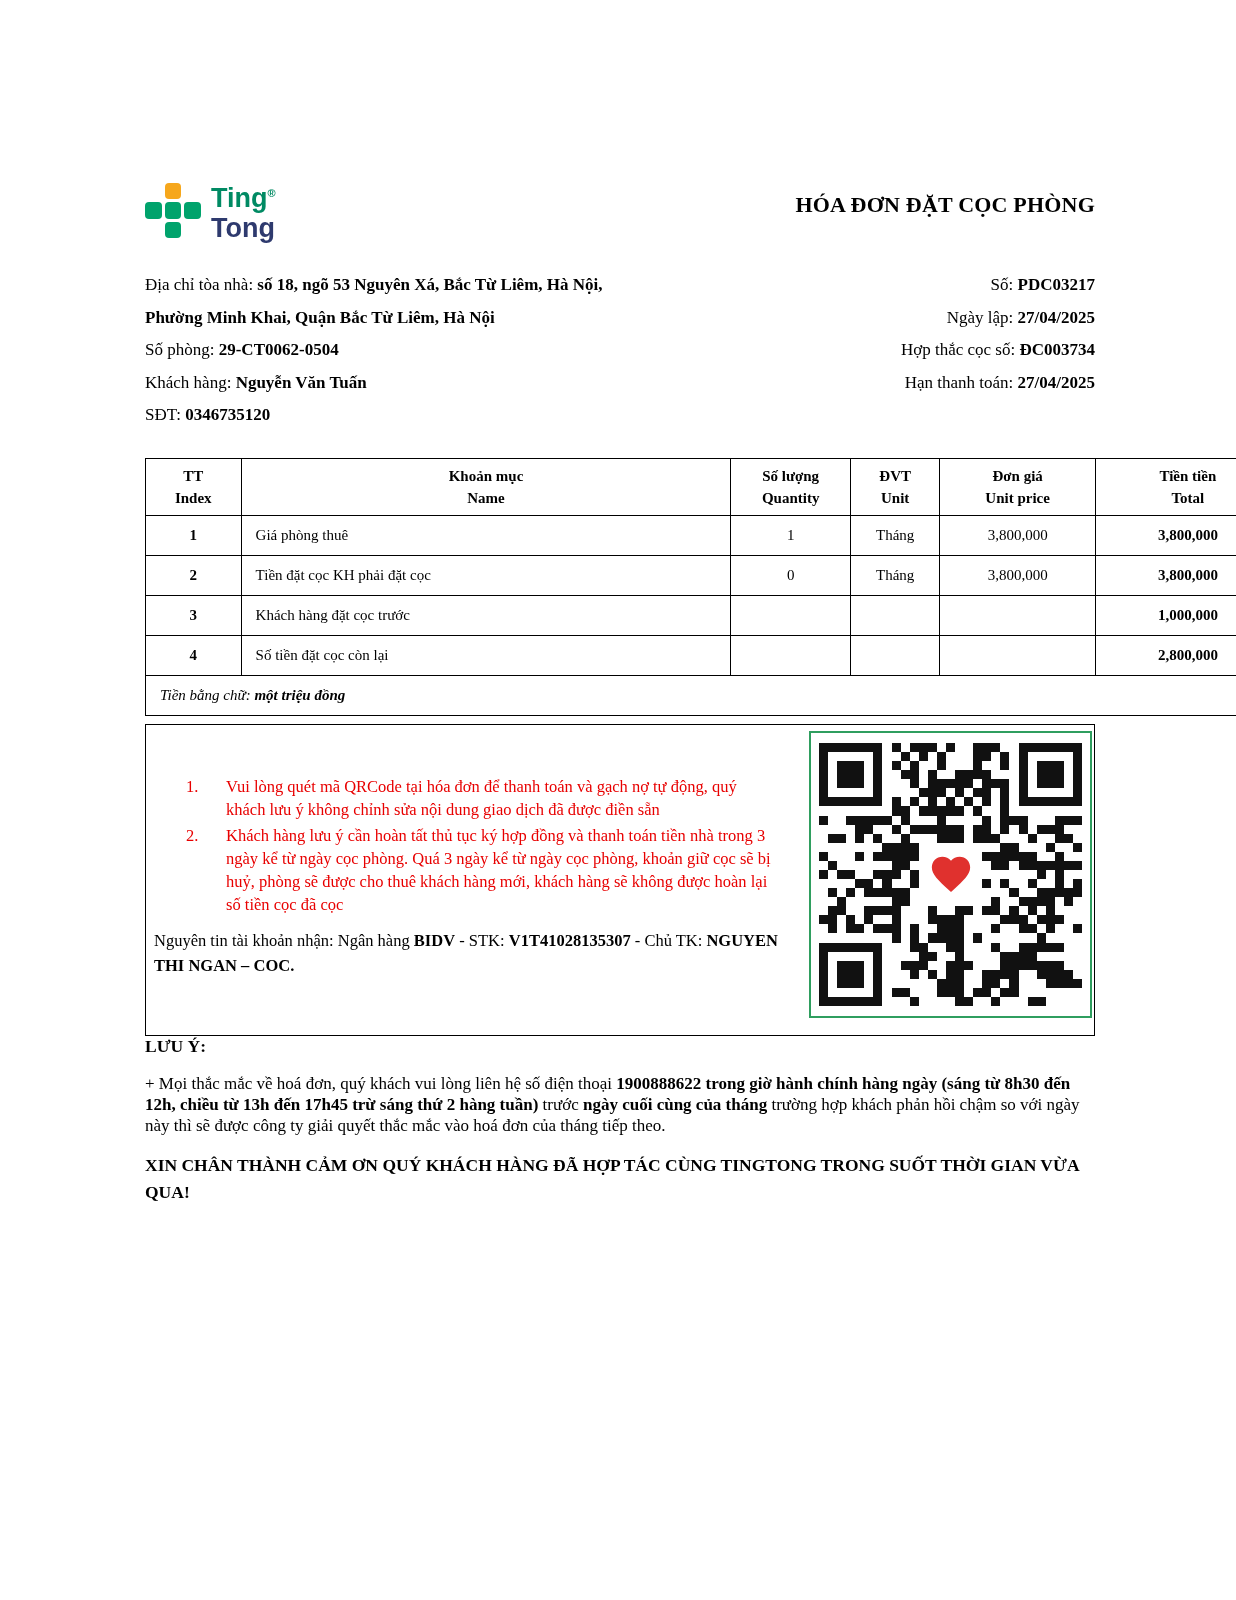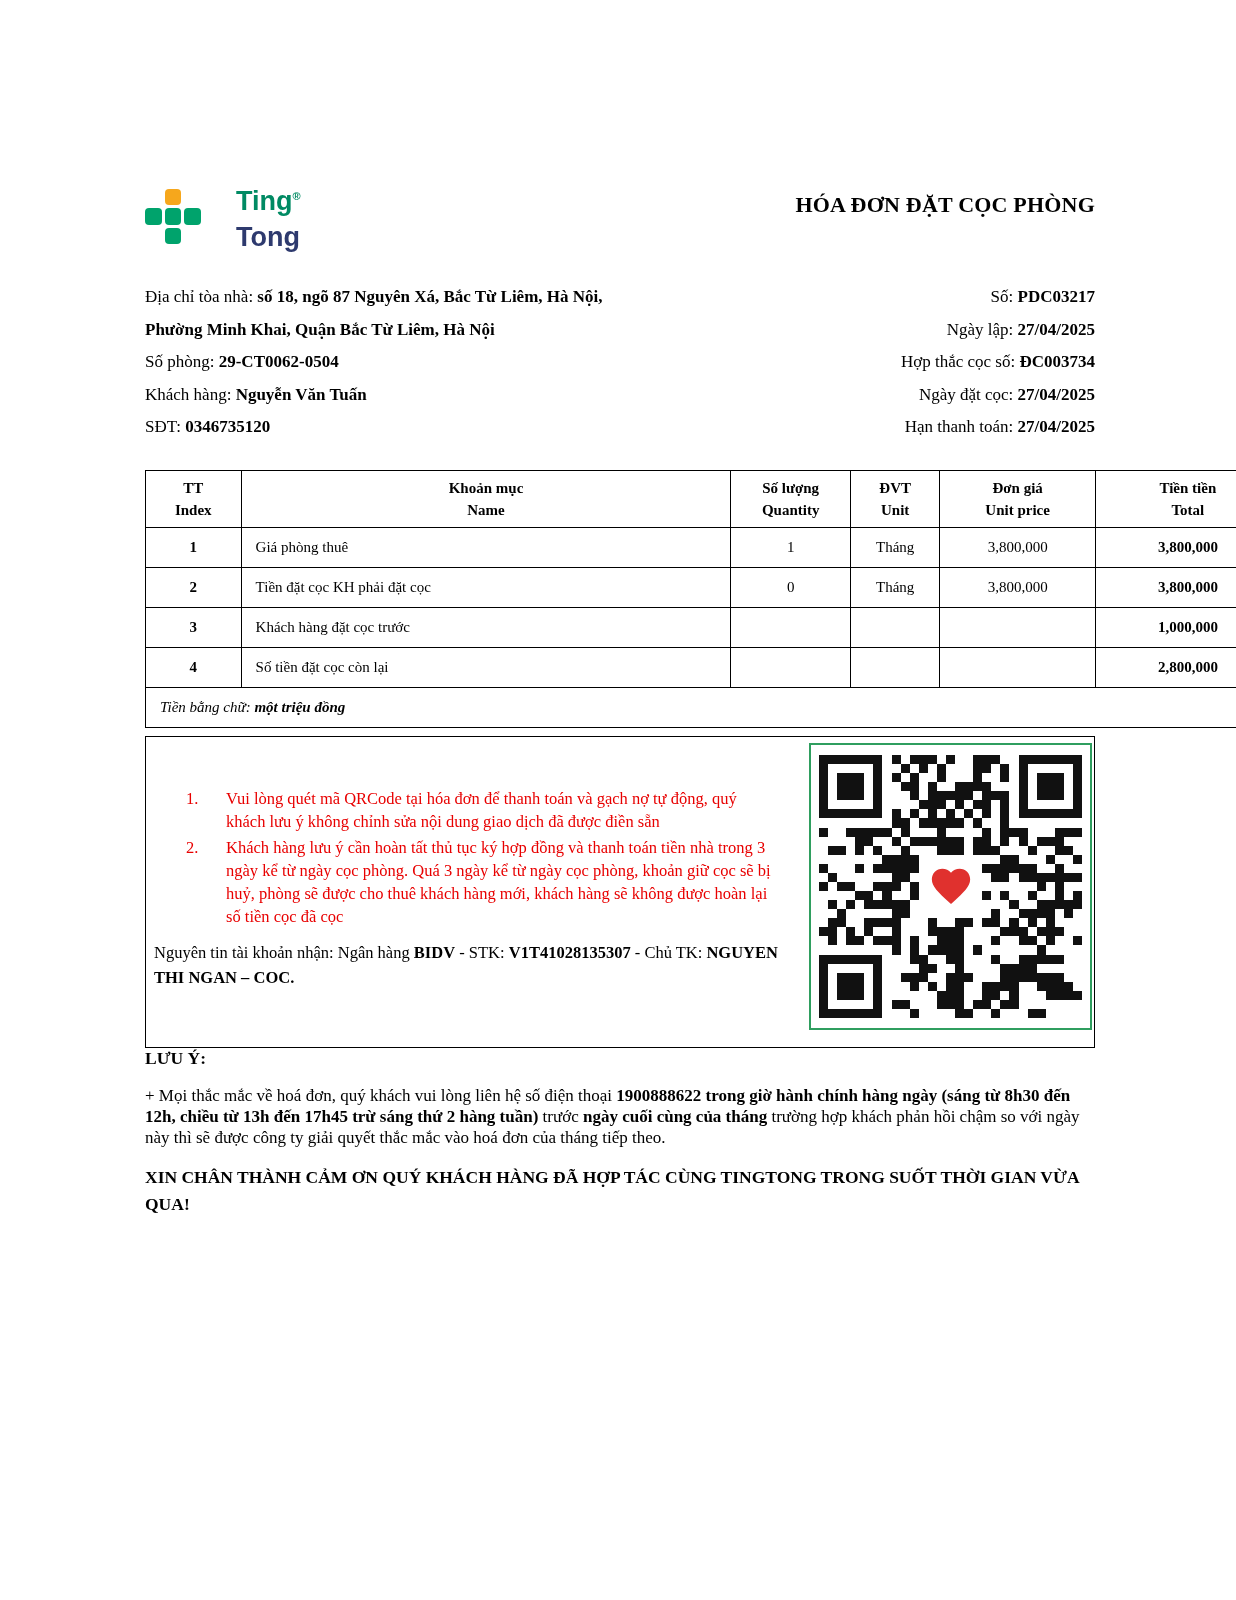--- a/index.html
+++ b/index.html
@@ -19,21 +19,21 @@
   .header { display:flex; justify-content:space-between; align-items:flex-start; }
   .logo { display:flex; align-items:center; gap:10px; }
   .logo-icon { width:56px; height:56px; display:grid;
     grid-template-columns:repeat(3,1fr); grid-template-rows:repeat(3,1fr); gap:3px; }
   .logo-icon i { border-radius:4px; display:block; }
   .sq-top    { grid-area:1/2; background:#f6a71c; }
   .sq-left   { grid-area:2/1; background:#00a36c; }
   .sq-center { grid-area:2/2; background:#00a36c; }
   .sq-right  { grid-area:2/3; background:#00a36c; }
   .sq-bottom { grid-area:3/2; background:#00a36c; }
-  .logo-text { font-weight:bold; font-size:27px; line-height:36px; font-family:"Liberation Sans", sans-serif;margin-left:25px; }
+  .logo-text { font-weight:bold; font-size:27px; line-height:30px; font-family:"Liberation Sans", sans-serif; }
   .logo-ting { color:#008a63; }
   .logo-ting sup { font-size:11px; }
   .logo-tong { color:#2e3a6e; }
   .title { font-size:22px; font-weight:bold; margin-top:14px; letter-spacing:.2px; }
 
   
   .info { display:flex; justify-content:space-between; margin-top:26px; font-size:17px; }
   .info-left  { width:560px; }
   .info-right { width:360px; text-align:right; }
   .info div { line-height:32.5px; }
@@ -90,31 +90,30 @@
       <div class="logo-text">
         <div class="logo-ting"><span>Ting</span><sup>®</sup></div>
         <div class="logo-tong">Tong</div>
       </div>
     </div>
     <h1 class="title">HÓA ĐƠN ĐẶT CỌC PHÒNG</h1>
   </div>
 
   <div class="info">
     <div class="info-left">
-      <div><span>Địa chỉ tòa nhà: </span><span class="b">số 18, ngõ 87 Nguyên Xá, Bắc Từ Liêm, Hà Nội,</span></div>
+      <div><span>Địa chỉ tòa nhà: </span><span class="b">số 18, ngõ 53 Nguyên Xá, Bắc Từ Liêm, Hà Nội,</span></div>
       <div class="b">Phường Minh Khai, Quận Bắc Từ Liêm, Hà Nội</div>
       <div><span>Số phòng: </span><span class="b">29-CT0062-0504</span></div>
       <div><span>Khách hàng: </span><span class="b">Nguyễn Văn Tuấn</span></div>
       <div><span>SĐT: </span><span class="b">0346735120</span></div>
     </div>
     <div class="info-right">
       <div><span>Số: </span><span class="b">PDC03217</span></div>
       <div><span>Ngày lập: </span><span class="b">27/04/2025</span></div>
       <div><span>Hợp thắc cọc số: </span><span class="b">ĐC003734</span></div>
-      <div><span>Ngày đặt cọc: </span><span class="b">27/04/2025</span></div>
       <div><span>Hạn thanh toán: </span><span class="b">27/04/2025</span></div>
     </div>
   </div>
 
   <table class="items">
     <colgroup>
         <col class="c-tt">
         <col class="c-name">
         <col class="c-qty">
         <col class="c-unit">

